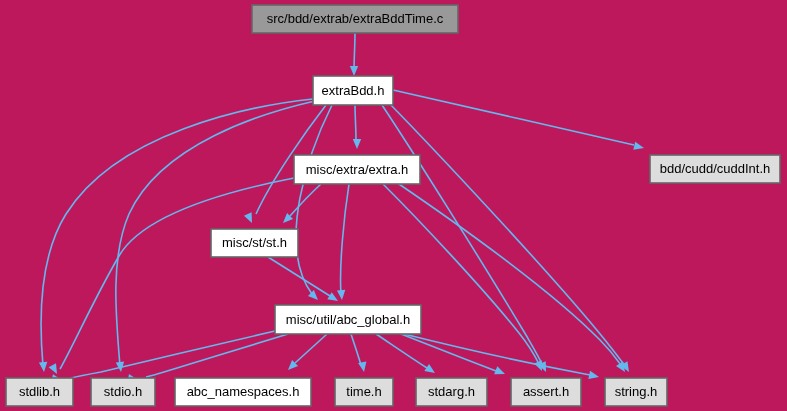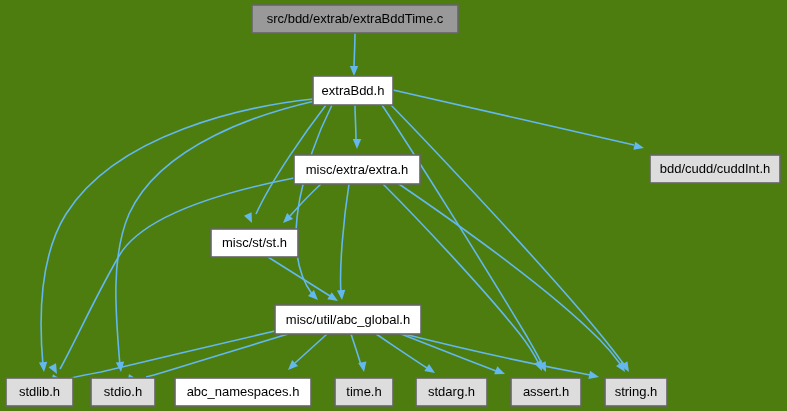--- a/index.html
+++ b/index.html
@@ -4,21 +4,21 @@
 <style>
   html, body {
     margin: 0;
     padding: 0;
     background: #000000;
   }
   #canvas {
     position: relative;
     width: 787px;
     height: 411px;
-    background: #4d7c0f;
+    background: #be185d;
     overflow: hidden;
     font-family: "Liberation Sans", sans-serif;
   }
   #graph-svg {
     position: absolute;
     left: 0;
     top: 0;
     width: 787px;
     height: 411px;
   }

